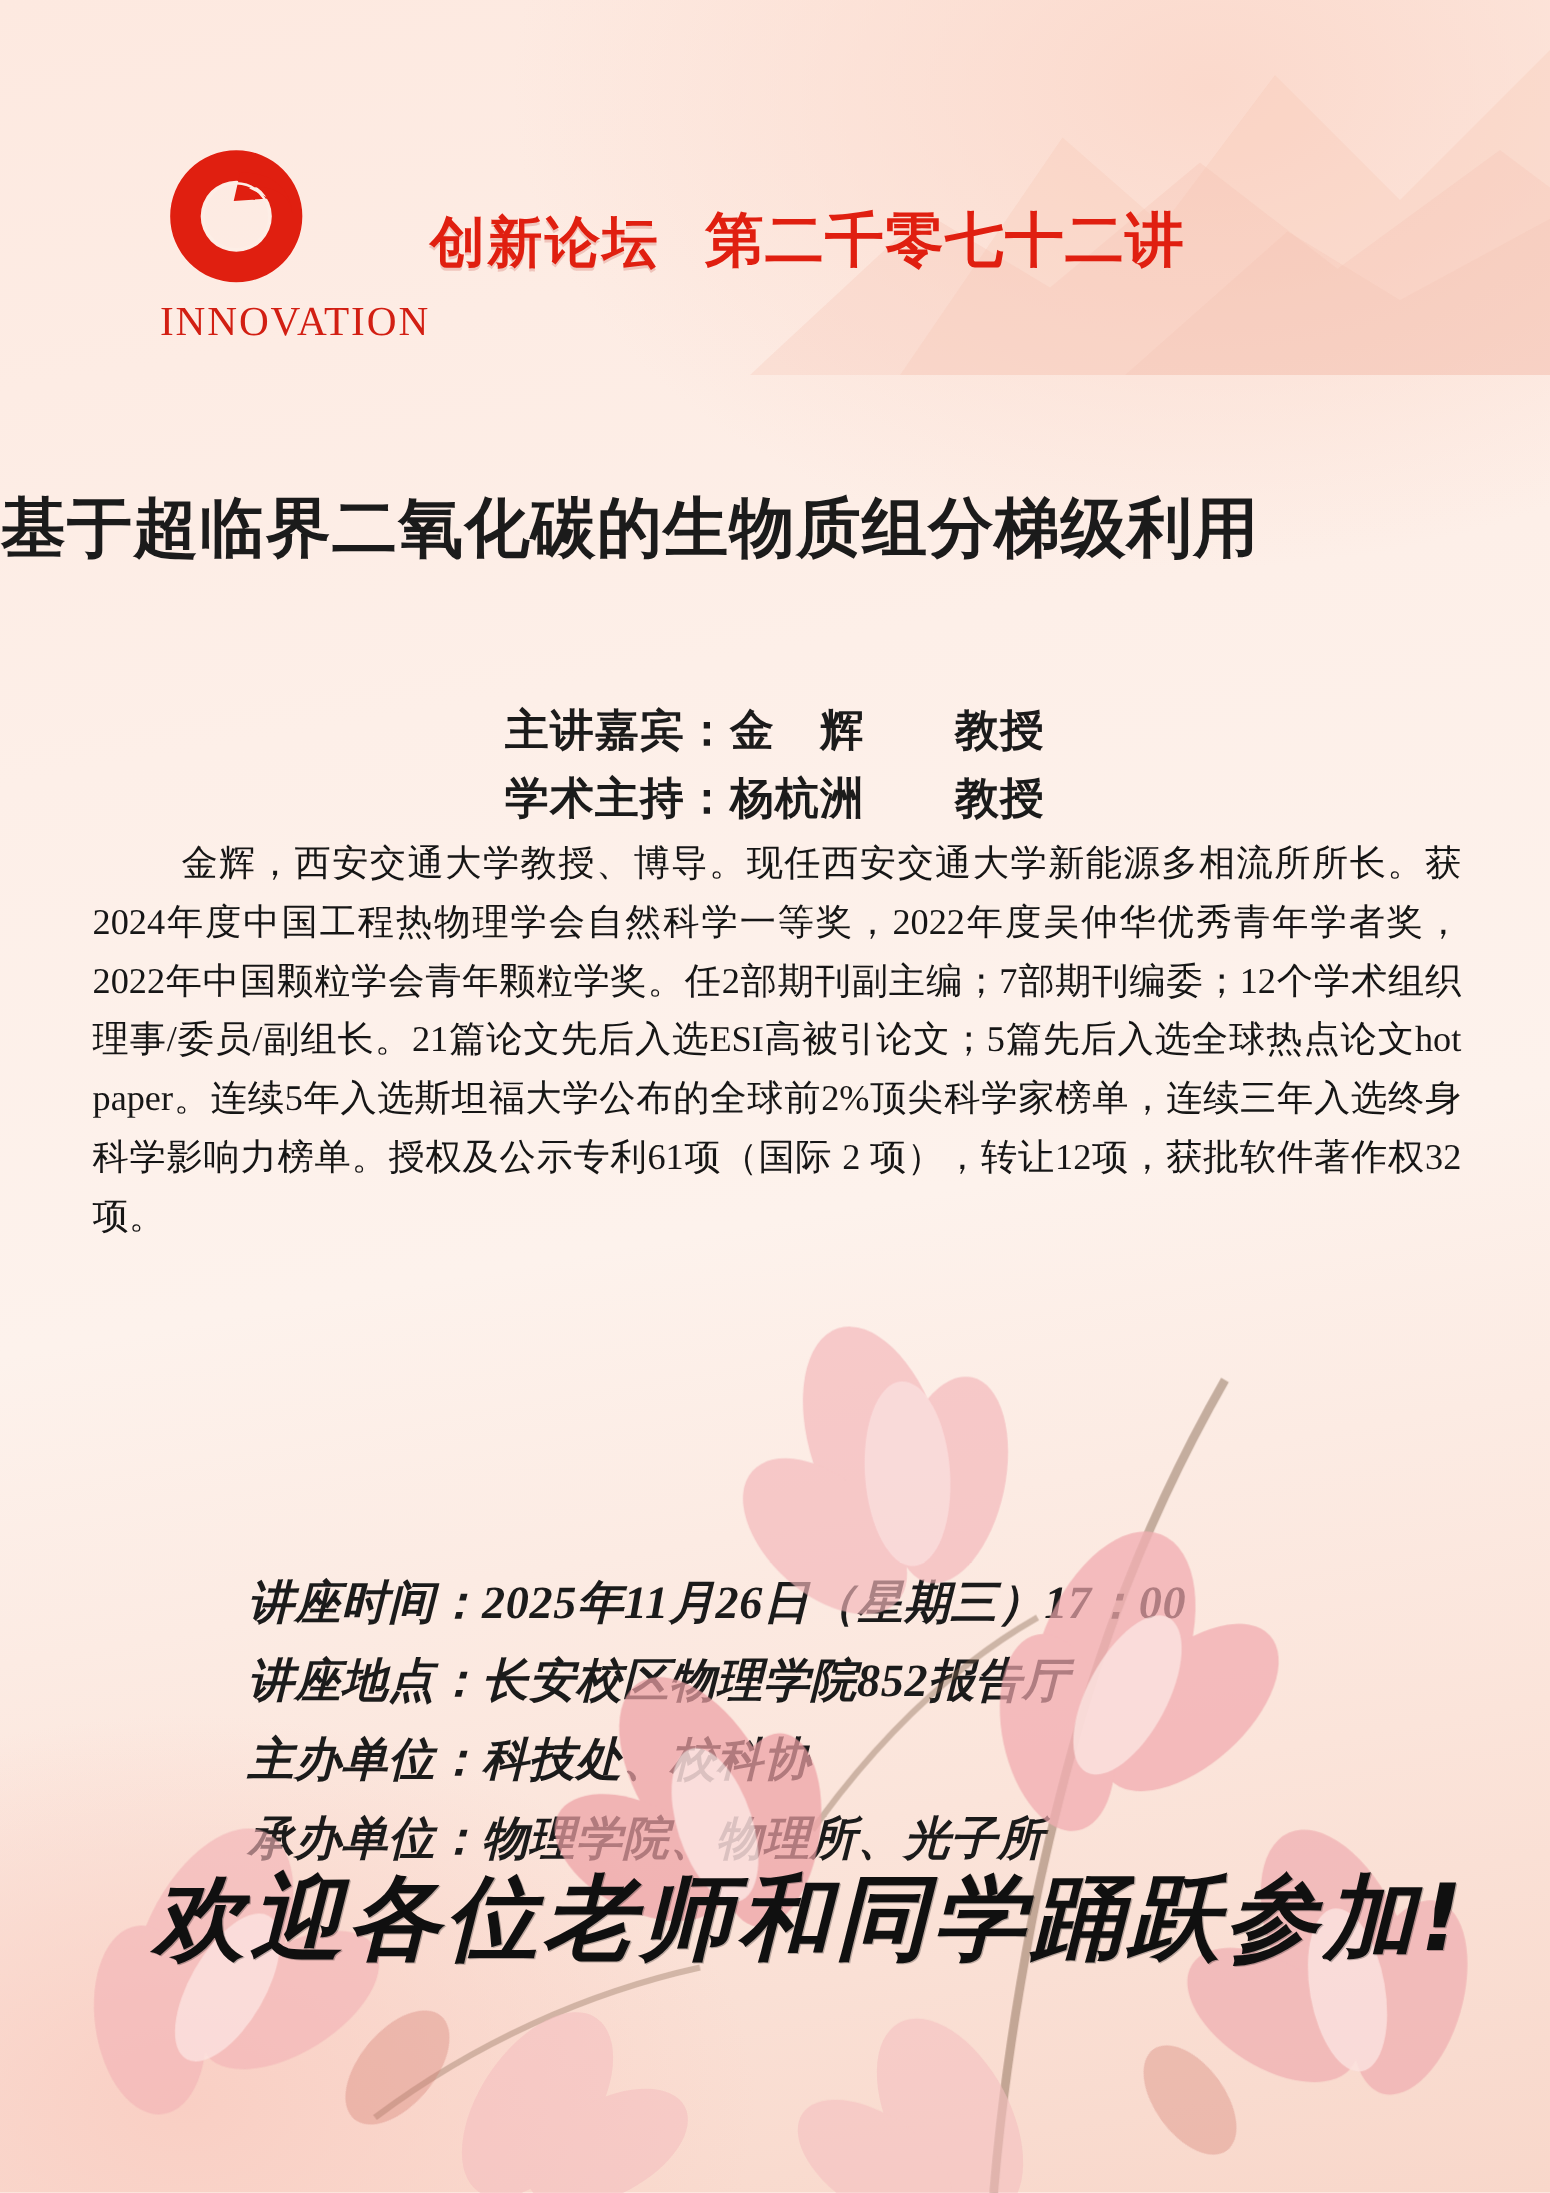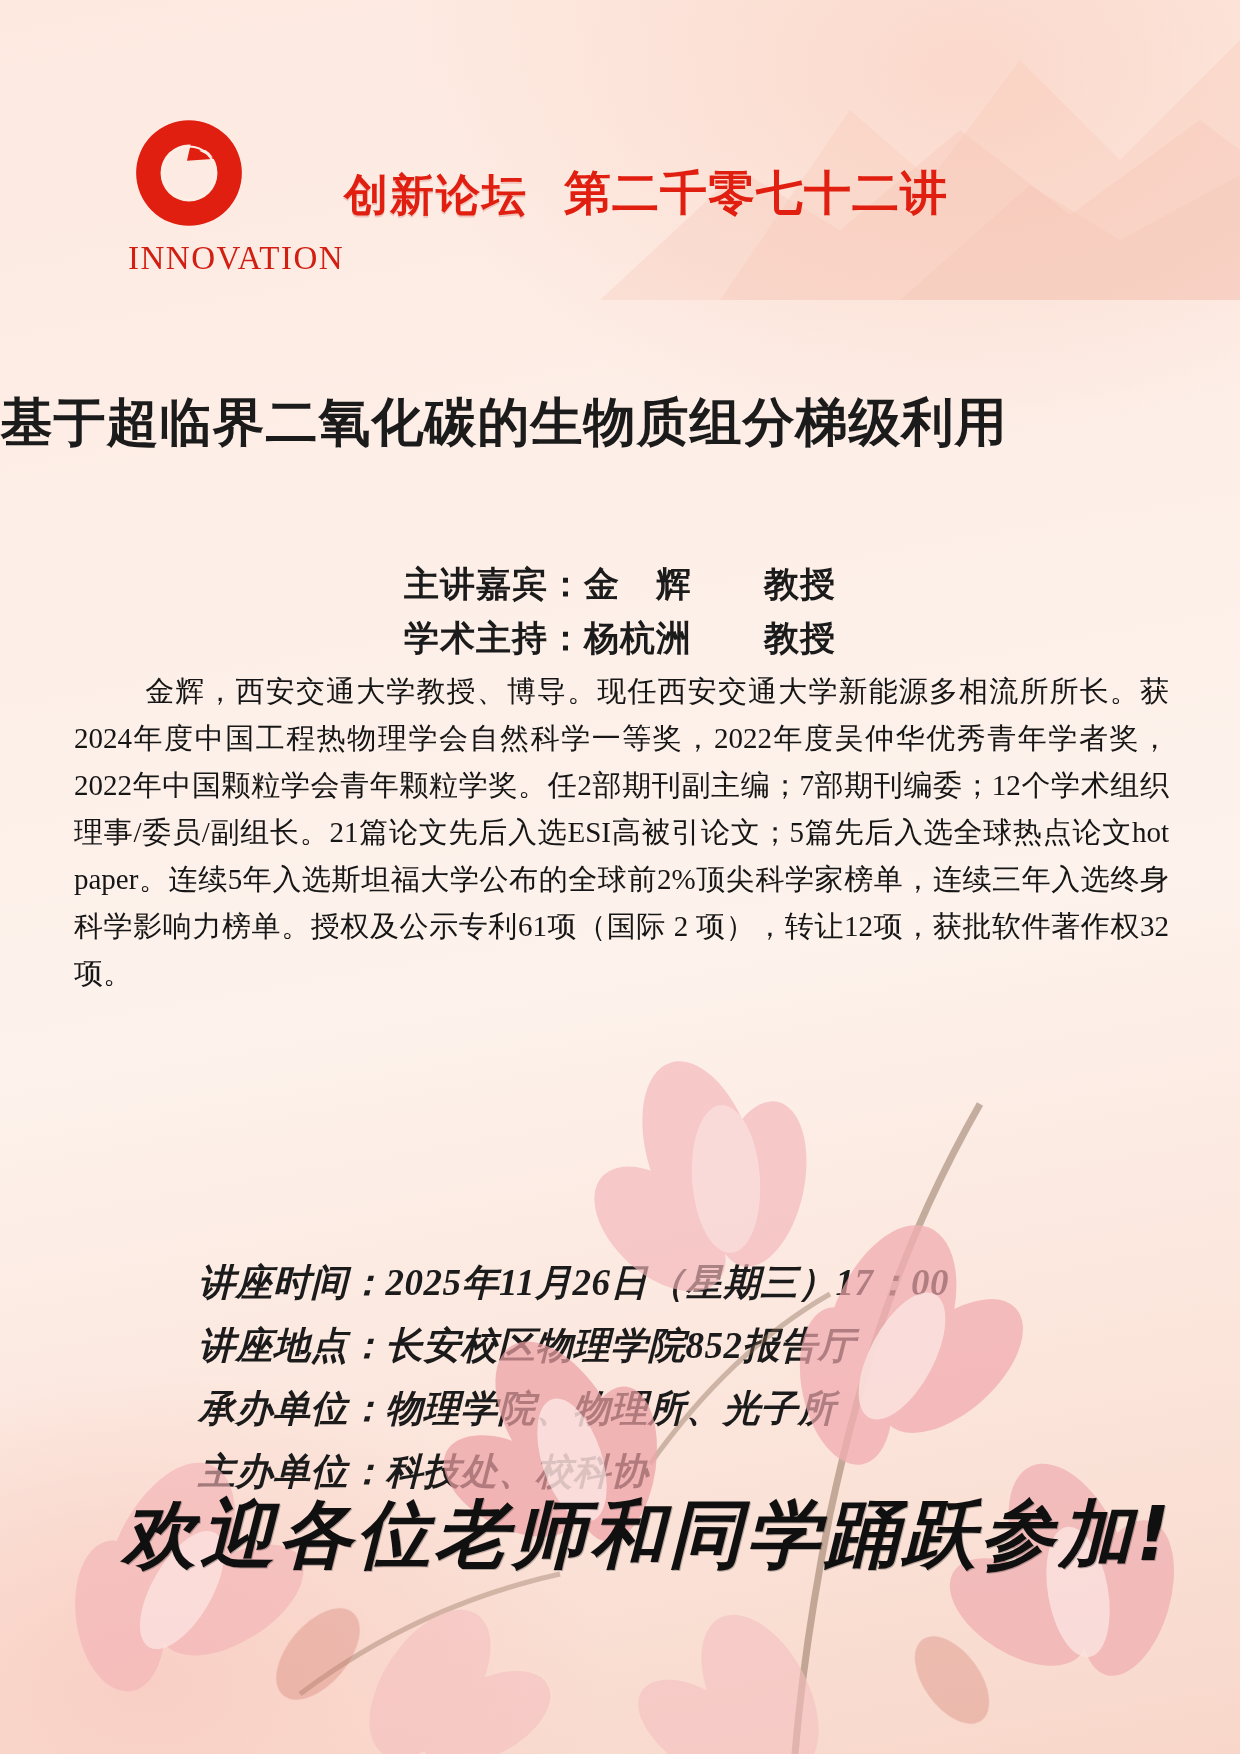--- a/index.html
+++ b/index.html
@@ -210,24 +210,24 @@
   <div class="bio"><span class="indent"></span><span>金辉，西安交通大学教授、博导。现任西安交通大学新能源多相流所所长。获2024年度中国工程热物理学会自然科学一等奖，2022年度吴仲华优秀青年学者奖，2022年中国颗粒学会青年颗粒学奖。任2部期刊副主编；7部期刊编委；12个学术组织理事/委员/副组长。21篇论文先后入选ESI高被引论文；5篇先后入选全球热点论文hot paper。连续5年入选斯坦福大学公布的全球前2%顶尖科学家榜单，连续三年入选终身科学影响力榜单。授权及公示专利61项（国际 2 项），转让12项，获批软件著作权32项。</span></div>
 
   <div class="info">
     <div class="info-row">
       <span>讲座时间：</span><span>2025年11月26日（星期三）17：00</span>
     </div>
     <div class="info-row">
       <span>讲座地点：</span><span>长安校区物理学院852报告厅</span>
     </div>
     <div class="info-row">
+      <span>主办单位：</span><span>科技处、校科协</span>
+    </div>
+    <div class="info-row">
       <span>承办单位：</span><span>物理学院、物理所、光子所</span>
-    </div>
-    <div class="info-row">
-      <span>主办单位：</span><span>科技处、校科协</span>
     </div>
   </div>
 
   <svg class="flowers" viewBox="0 0 1240 760" preserveAspectRatio="none">
     <g opacity="0.9">
       <path d="M980 110 C900 250 860 380 830 520 C810 620 800 700 795 760" stroke="#8a6b55" stroke-width="7" fill="none" opacity=".55"></path>
       <path d="M830 300 C760 340 700 400 650 470" stroke="#8a6b55" stroke-width="5" fill="none" opacity=".45"></path>
       <path d="M300 700 C380 640 470 600 560 580" stroke="#8a6b55" stroke-width="5" fill="none" opacity=".4"></path>
 
       <g fill="#f3b6ba" opacity=".75">

